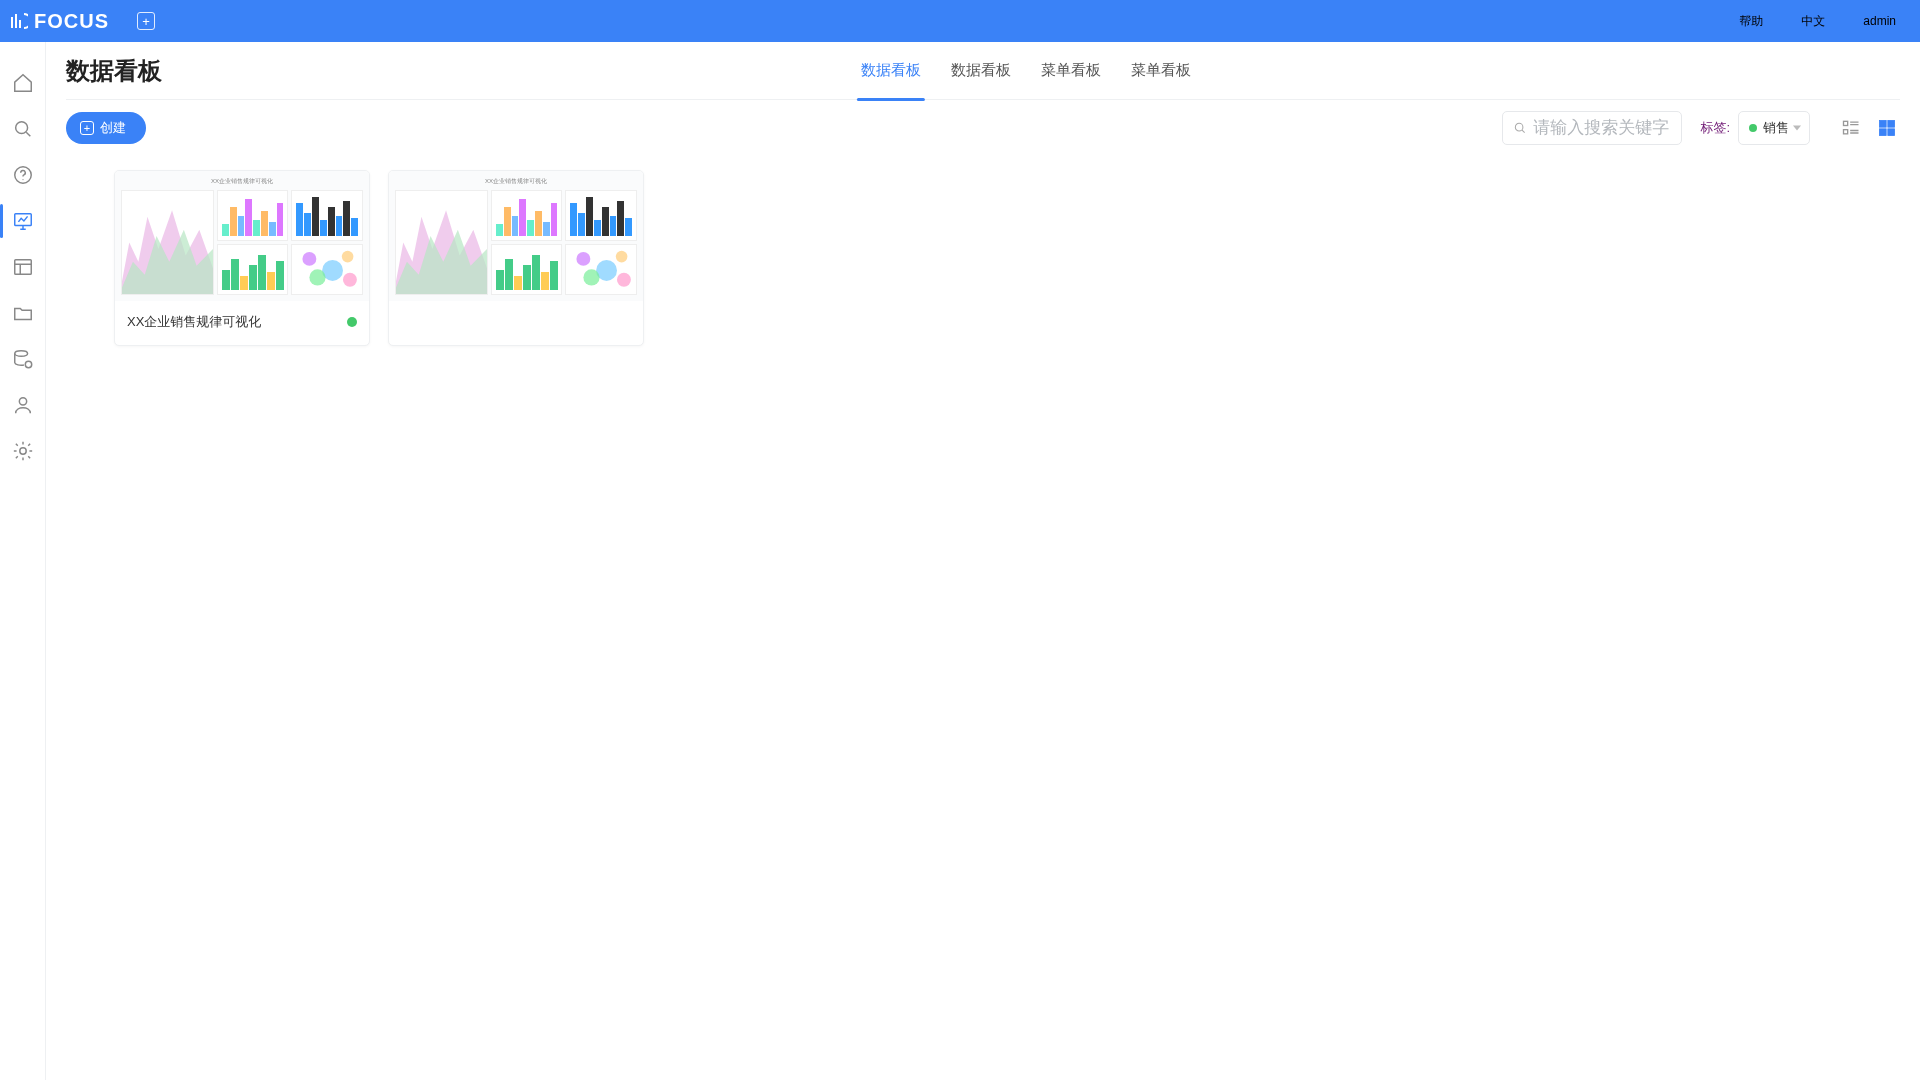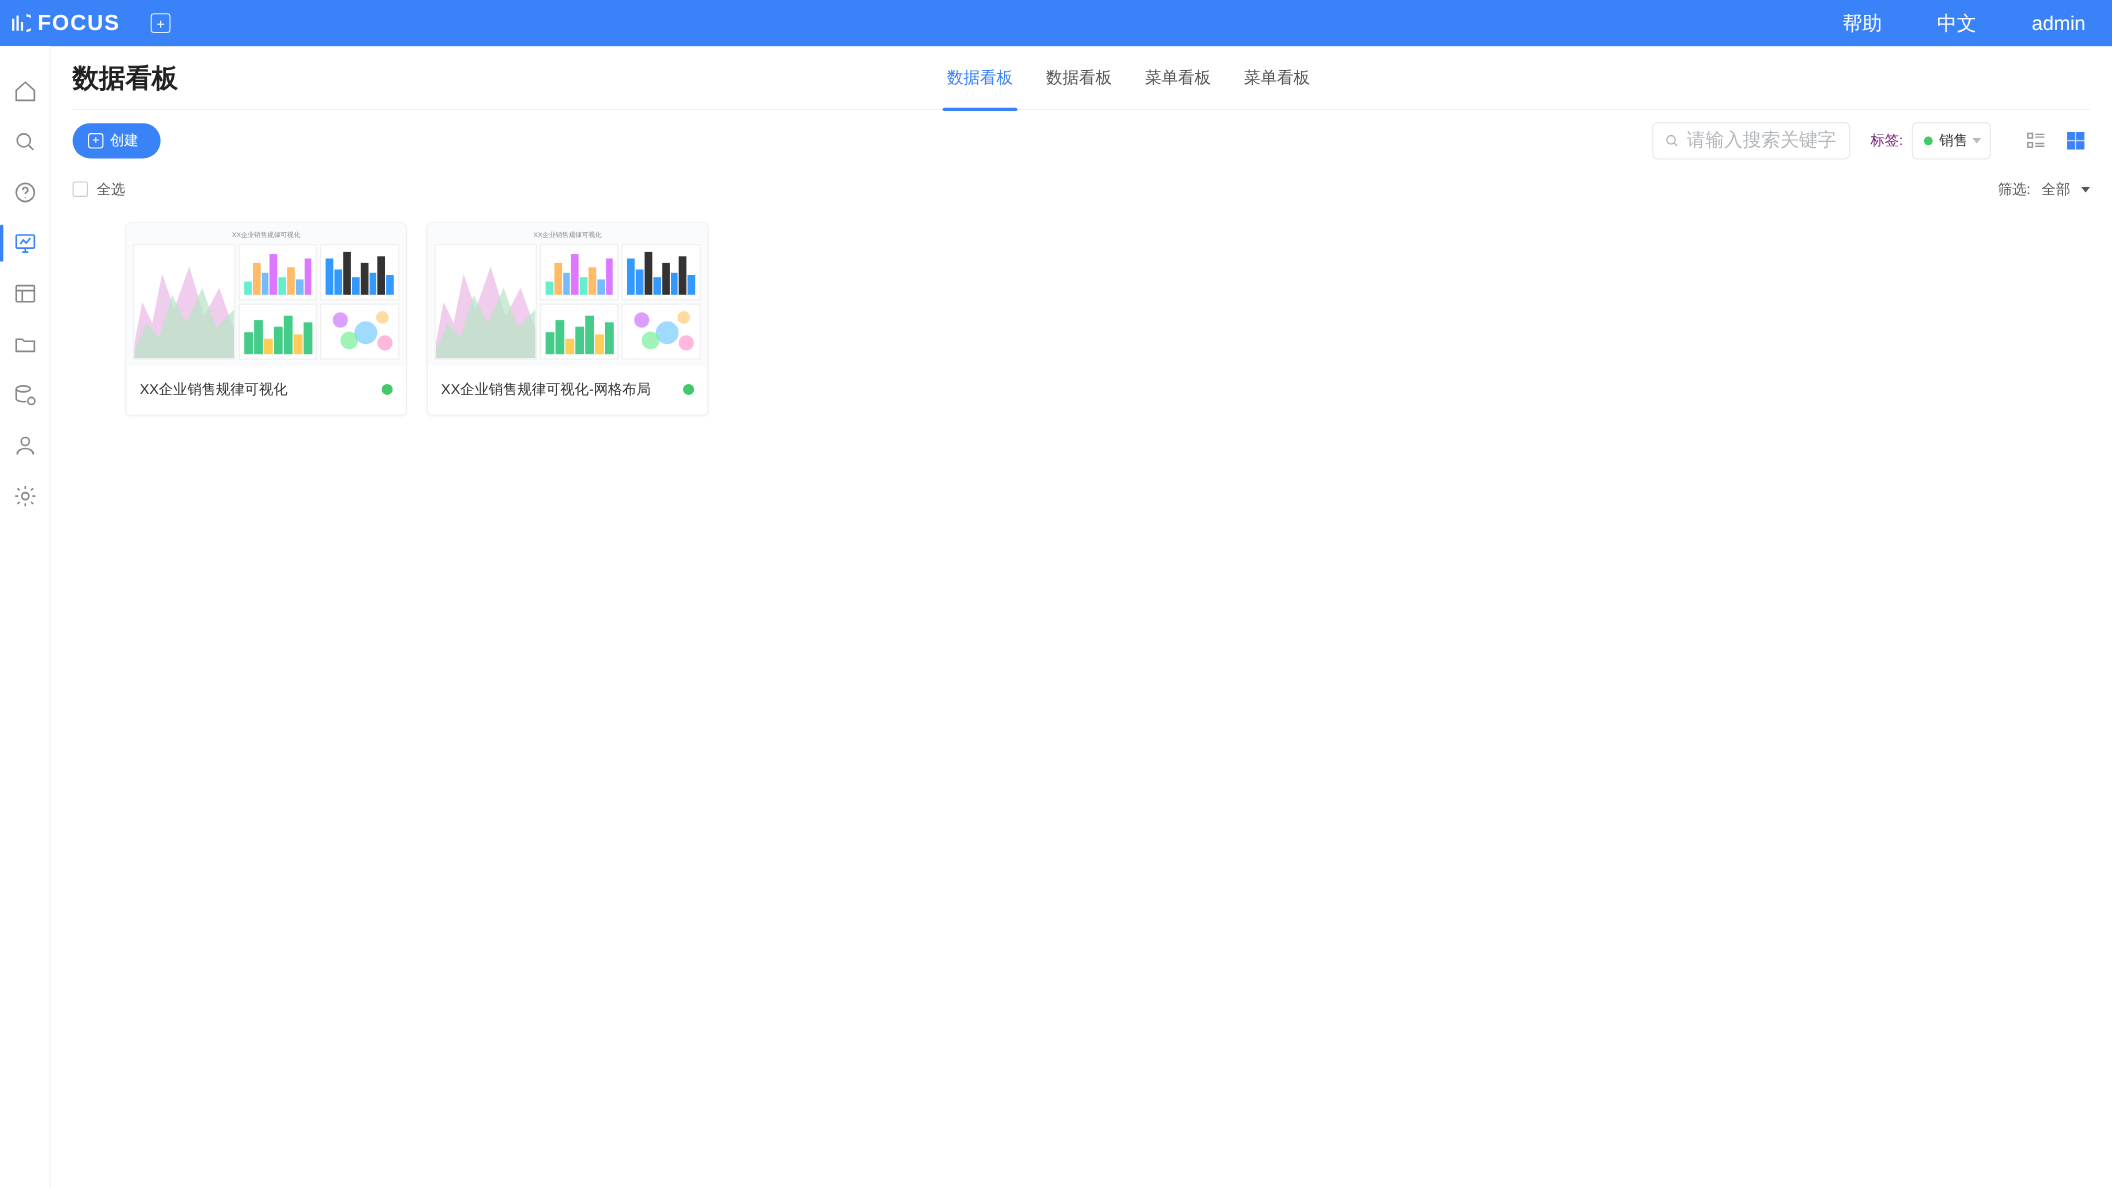--- a/index.html
+++ b/index.html
@@ -4,21 +4,21 @@
 <style>
   * { box-sizing: border-box; margin: 0; padding: 0; }
   html, body { width: 1920px; height: 1080px; font-family: "Helvetica Neue", Arial, "PingFang SC", "Microsoft YaHei", sans-serif; background:#fff; color:#333; }
   
   .topbar { height:42px; background:#3a82f7; display:flex; align-items:center; padding:0 24px 0 10px; color:#fff; }
   .logo { display:flex; align-items:center; gap:6px; font-size:20px; font-weight:600; letter-spacing:1px; }
   .logo-mark { width:18px; height:18px; display:inline-block; }
   .plus-box { margin-left:28px; width:18px; height:18px; border:1.2px solid rgba(255,255,255,.85); border-radius:3px; display:flex; align-items:center; justify-content:center; cursor:pointer; }
   .plus-box span{ font-size:13px; line-height:1; color:#fff; }
   .topbar .spacer { flex:1; }
-  .top-link { font-size:18px; margin-left:50px; color:#ffffff; cursor:pointer; }
+  .top-link { font-size:12px; margin-left:38px; color:#000000; cursor:pointer; }
   
   .leftrail { position:absolute; top:42px; left:0; width:46px; height:calc(1080px - 42px); border-right:1px solid #eef0f2; background:#fff; padding-top:18px; }
   .rail-item { height:46px; display:flex; align-items:center; justify-content:center; position:relative; cursor:pointer; }
   .rail-item svg { width:22px; height:22px; stroke:#888; fill:none; stroke-width:1.6; }
   .rail-item.active::before { content:""; position:absolute; left:0; top:6px; bottom:6px; width:3px; background:#3a82f7; border-radius:2px; }
   .rail-item.active svg { stroke:#3a82f7; }
   
   .main { position:absolute; top:42px; left:46px; right:0; bottom:0; padding:0 20px 20px 20px; }
   .page-header { display:flex; align-items:center; height:58px; border-bottom:1px solid #eef0f2; }
   .page-title { font-size:24px; font-weight:600; color:#222; }
@@ -200,29 +200,20 @@
         <svg viewBox="0 0 24 24">
             <rect x="3" y="3" width="8" height="8" fill="#3a82f7"></rect>
             <rect x="13" y="3" width="8" height="8" fill="#3a82f7"></rect>
             <rect x="3" y="13" width="8" height="8" fill="#3a82f7"></rect>
             <rect x="13" y="13" width="8" height="8" fill="#3a82f7"></rect>
           </svg>
       </div>
     </div>
   </div>
 
-  <div class="row2">
-    <span class="checkbox"></span>
-    <span>全选</span>
-    <div class="spacer"></div>
-    <span class="filter-label">筛选:</span>
-    <div class="filter-drop">
-      <span>全部</span>
-    </div>
-  </div>
 
   <div class="cards">
 
     <div class="card">
       <div class="thumb">
         <div class="thumb-inner">
           <div class="thumb-title">XX企业销售规律可视化</div>
           <div class="mini area-mini" style="grid-row:2/4">
             <svg viewBox="0 0 100 80" preserveAspectRatio="none">
               <path d="M0 70 L8 40 L18 55 L28 20 L40 45 L55 15 L70 50 L85 30 L100 60 L100 80 L0 80 Z" fill="#e9b7e6" opacity="0.7"></path>
@@ -330,20 +321,16 @@
             <svg viewBox="0 0 60 40">
                 <circle cx="15" cy="12" r="6" fill="#c7f" opacity=".7"></circle>
                 <circle cx="35" cy="22" r="9" fill="#7cf" opacity=".7"></circle>
                 <circle cx="48" cy="10" r="5" fill="#fc7" opacity=".7"></circle>
                 <circle cx="22" cy="28" r="7" fill="#7e9" opacity=".7"></circle>
                 <circle cx="50" cy="30" r="6" fill="#f9c" opacity=".7"></circle>
               </svg>
           </div>
         </div>
       </div>
-      <div class="card-foot">
-        <span class="card-name">XX企业销售规律可视化-网格布局</span>
-        <span class="card-dot"></span>
-      </div>
     </div>
 
   </div>
 </div>
 
 </body></html>

